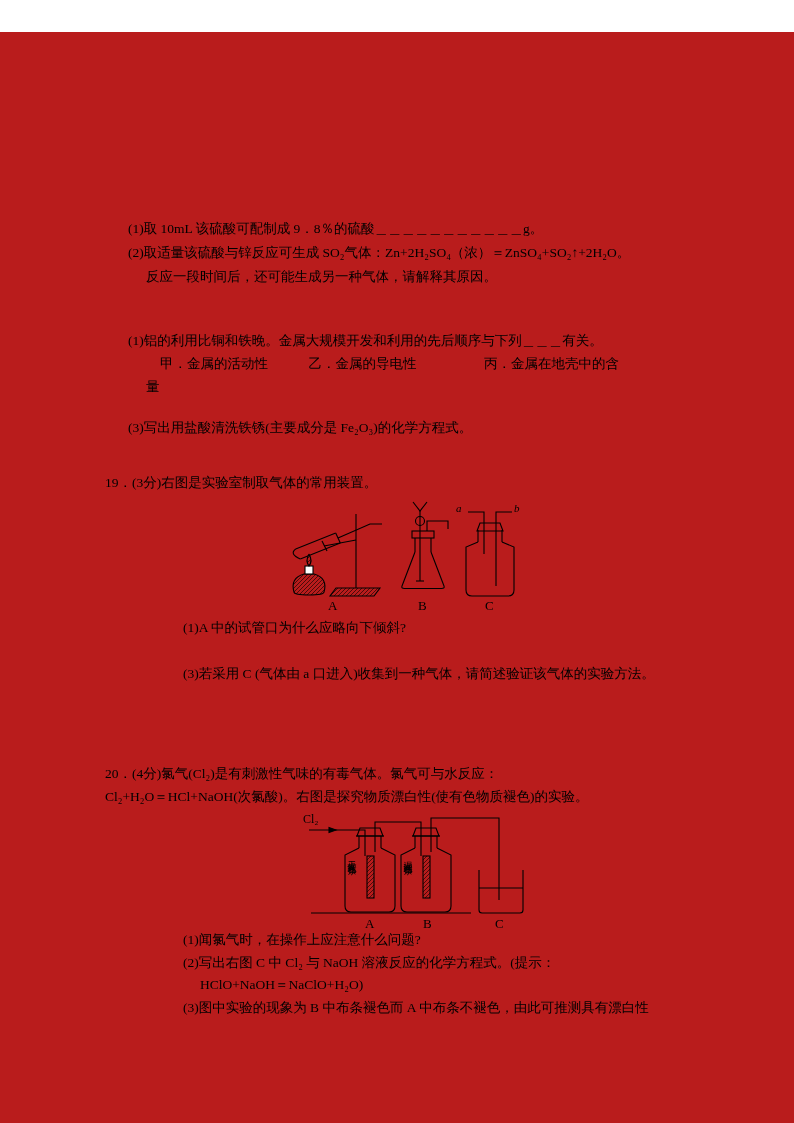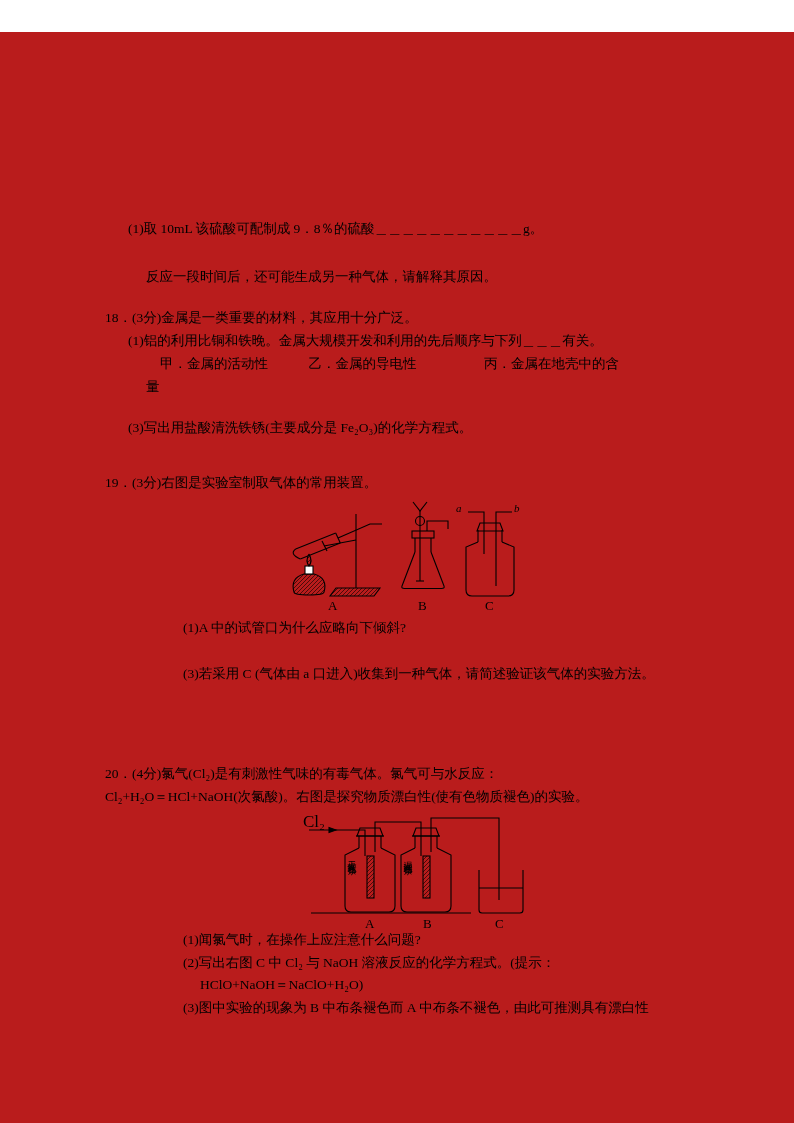--- a/index.html
+++ b/index.html
@@ -6,35 +6,35 @@
   body{width:794px;height:1123px;background:#ffffff;}
   .page{
     position:relative;width:794px;height:1123px;background:#b91c1c;
     font-family:"Liberation Serif","DejaVu Serif",serif;color:#000000;overflow:hidden;margin-top:32px;
   }
   .line{position:absolute;font-size:13.5px;line-height:18px;white-space:pre;}
   .diagram{position:absolute;}
   .diagram svg{position:absolute;left:0;top:0;}
   .dlabel{position:absolute;font-size:13px;}
   .plabel{position:absolute;font-size:11px;font-style:italic;}
-  .gaslabel{position:absolute;font-size:17px;}
+  .gaslabel{position:absolute;font-size:12px;}
   .vlabel{
     position:absolute;writing-mode:vertical-rl;text-orientation:upright;
     font-size:9px;line-height:10px;letter-spacing:1px;
   }
 </style>
 </head>
 <body>
 
 <div class="page">
 
   <div class="line" style="left:128px;top:188px">(1)取 10mL 该硫酸可配制成 9．8％的硫酸＿＿＿＿＿＿＿＿＿＿＿g。</div>
+  <div class="line" style="left:128px;top:212px">(2)取适量该硫酸与锌反应可生成 SO₂气体：Zn+2H₂SO₄（浓）＝ZnSO₄+SO₂↑+2H₂O。</div>
   <div class="line" style="left:146px;top:236px">反应一段时间后，还可能生成另一种气体，请解释其原因。</div>
 
-  <div class="line" style="left:105px;top:277px">18．(3分)金属是一类重要的材料，其应用十分广泛。</div>
   <div class="line" style="left:128px;top:300px">(1)铝的利用比铜和铁晚。金属大规模开发和利用的先后顺序与下列＿＿＿有关。</div>
   <div class="line" style="left:160px;top:323px">甲．金属的活动性　　　乙．金属的导电性　　　　　丙．金属在地壳中的含</div>
   <div class="line" style="left:146px;top:346px">量</div>
   <div class="line" style="left:128px;top:387px">(3)写出用盐酸清洗铁锈(主要成分是 Fe₂O₃)的化学方程式。</div>
 
   <div class="line" style="left:105px;top:442px">19．(3分)右图是实验室制取气体的常用装置。</div>
 
   <div class="diagram" style="left:278px;top:468px;width:250px;height:118px">
     <svg width="250" height="98" viewBox="0 0 250 98">
       <defs>

